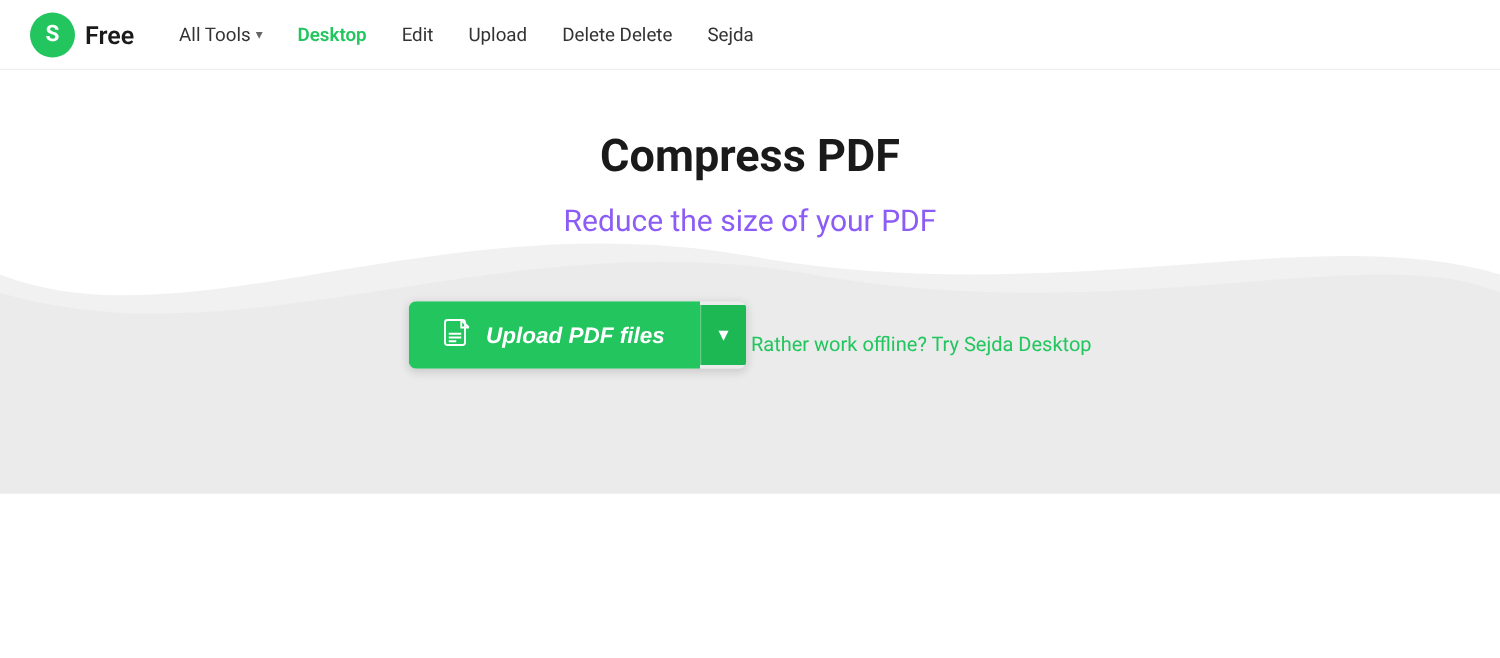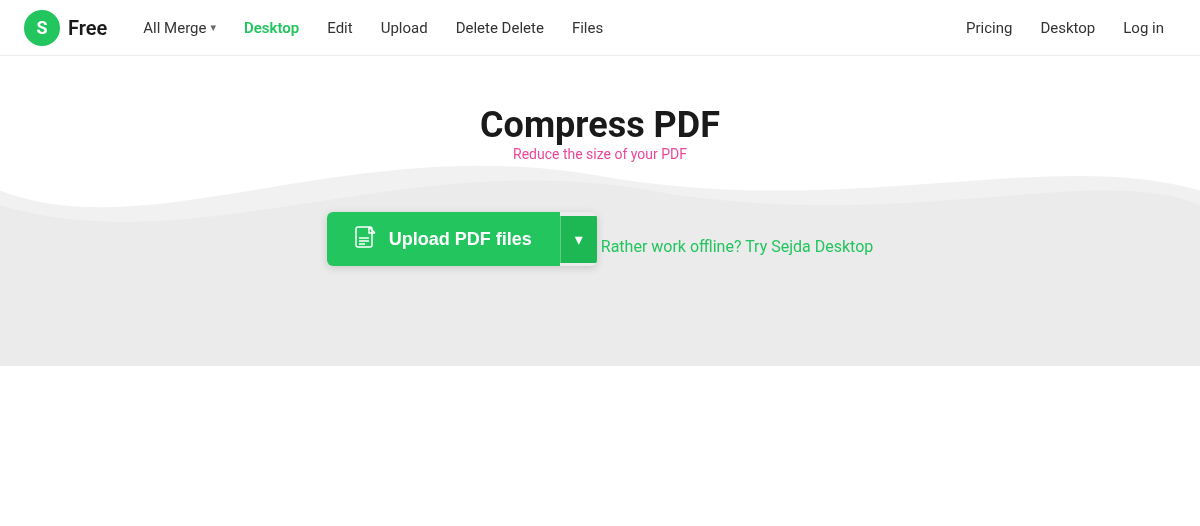--- a/index.html
+++ b/index.html
@@ -76,25 +76,25 @@
     .hero {
       text-align: center;
       padding: 48px 24px 0;
       position: relative;
       z-index: 2;
     }
     .hero-title {
       font-size: 36px;
       font-weight: 700;
       color: #1a1a1a;
-      margin-bottom: 0;
+      margin-bottom: 17px;
     }
     .hero-subtitle {
-      font-size: 14px;
-      color: #ec4899;
+      font-size: 24px;
+      color: #8b5cf6;
       margin-bottom: 0;
     }
 
     
     .wave-section {
       position: relative;
       margin-top: -30px;
       padding-top: 80px;
       padding-bottom: 80px;
       text-align: center;
@@ -125,20 +125,21 @@
       background: #22c55e;
       color: #fff;
       border: none;
       padding: 14px 28px;
       font-size: 18px;
       font-weight: 600;
       cursor: pointer;
       display: flex;
       align-items: center;
       gap: 12px;
+      font-style: italic;
     }
     .upload-btn-arrow {
       background: #1db854;
       color: #fff;
       border: none;
       border-left: 1px solid rgba(255,255,255,0.3);
       padding: 14px 14px;
       font-size: 16px;
       cursor: pointer;
       display: flex;
@@ -165,51 +166,40 @@
 <nav>
   <a class="logo-area">
     <div class="logo-icon">
       <span>S</span>
     </div>
     <span class="logo-text">Free</span>
   </a>
 
   <div class="nav-left">
     <a class="nav-item nav-item-with-arrow">
-      <span>All Merge</span>
+      <span>All Tools</span>
       <span class="dropdown-arrow">▾</span>
     </a>
     <a class="nav-item active">
       <span>Desktop</span>
     </a>
     <a class="nav-item">
       <span>Edit</span>
     </a>
     <a class="nav-item">
       <span>Upload</span>
     </a>
     <a class="nav-item">
       <span>Delete Delete</span>
     </a>
     <a class="nav-item">
-      <span>Files</span>
+      <span>Sejda</span>
     </a>
   </div>
 
-  <div class="nav-right">
-    <a class="nav-item">
-      <span>Pricing</span>
-    </a>
-    <a class="nav-item">
-      <span>Desktop</span>
-    </a>
-    <a class="nav-item">
-      <span>Log in</span>
-    </a>
-  </div>
 </nav>
 
 <div class="hero">
   <h1 class="hero-title">Compress PDF</h1>
   <p class="hero-subtitle">Reduce the size of your PDF</p>
 </div>
 
 <div class="wave-section">
   <svg class="wave-bg" viewBox="0 0 1200 320" preserveAspectRatio="none" xmlns="http://www.w3.org/2000/svg">
     <path d="M0,80 C150,160 350,0 600,60 C850,120 1050,20 1200,80 L1200,320 L0,320 Z" fill="#e8e8e8" opacity="0.6"></path>

